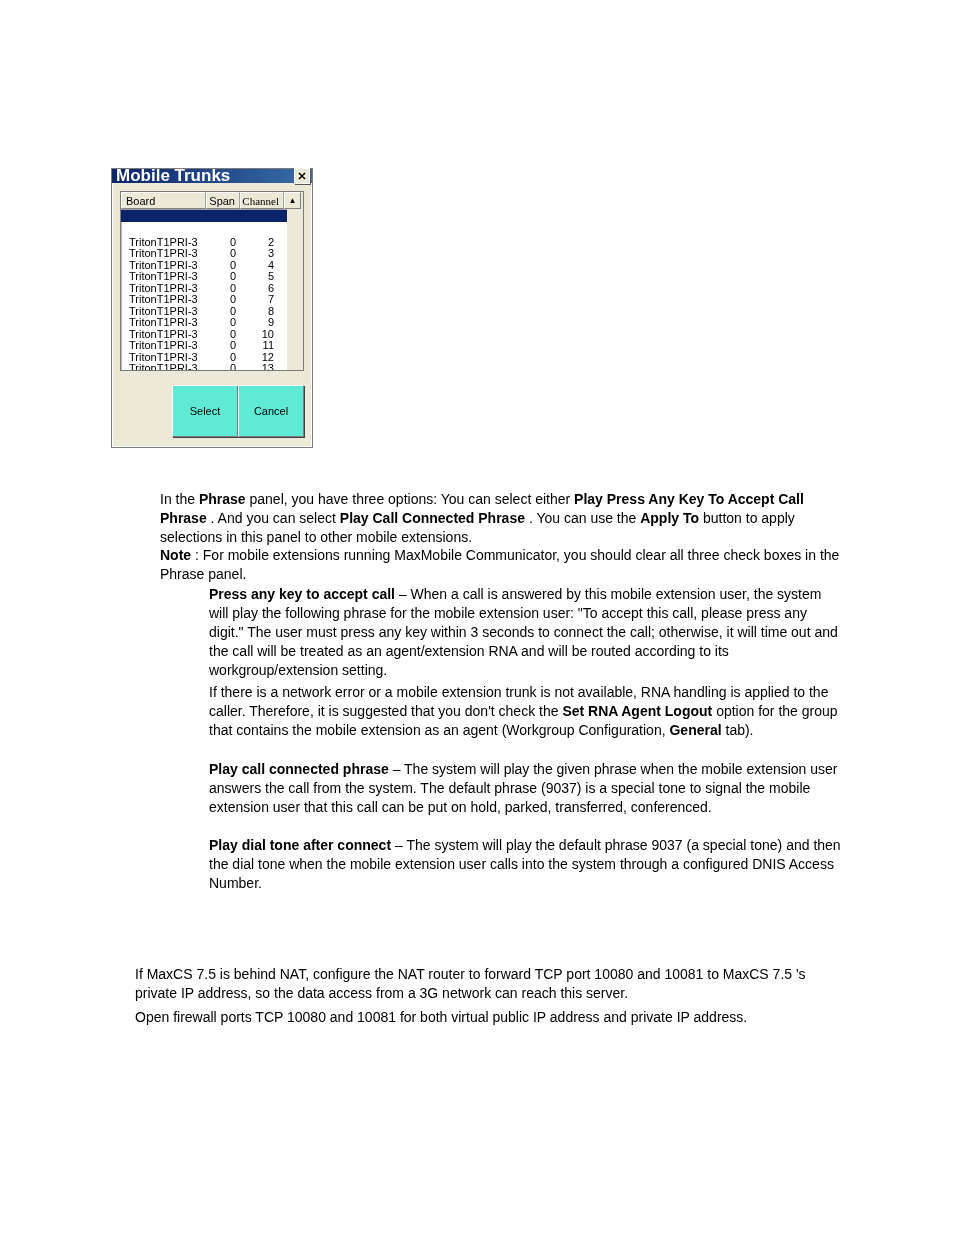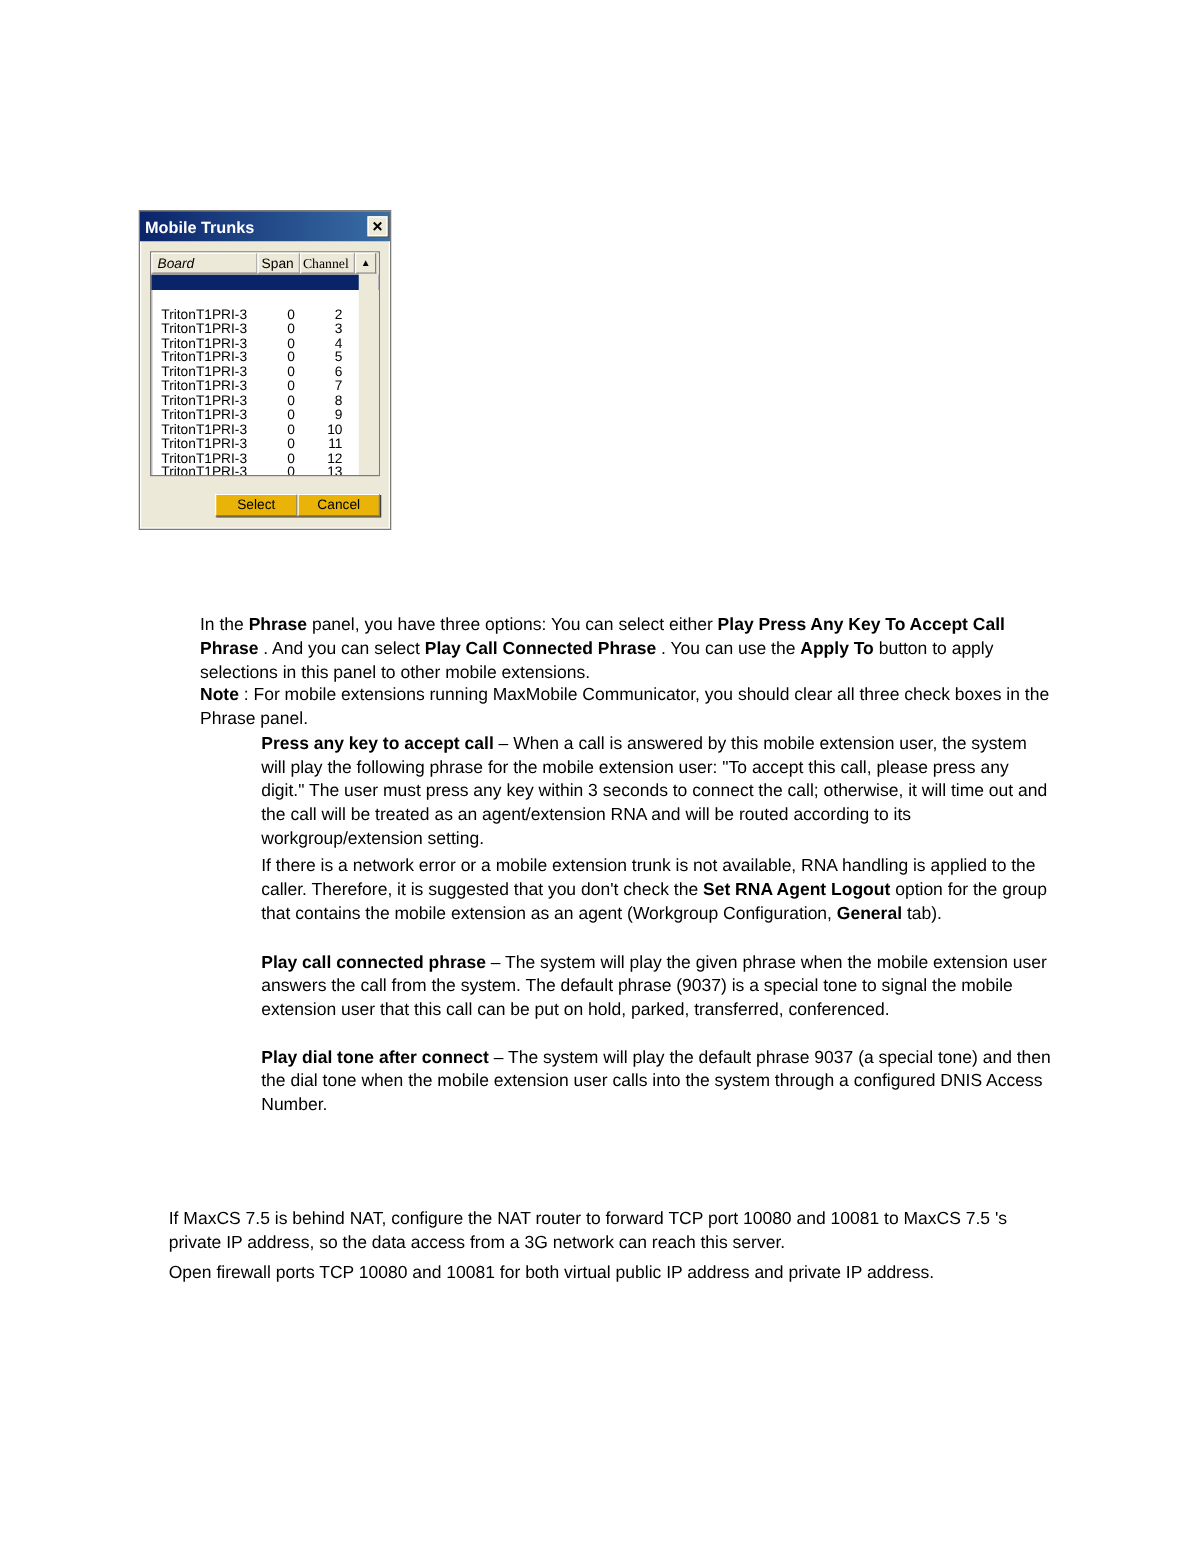--- a/index.html
+++ b/index.html
@@ -27,29 +27,29 @@
     position: absolute;
     left: 111px;
     top: 168px;
     width: 200px;
     background: #ece9d8;
     border: 1px solid #7b7b7b;
     box-shadow: 0 0 0 1px #ffffff inset;
     font-size: 11px;
   }
   .titlebar {
-    height: 24px;
+    height: 14px;
     background: linear-gradient(to right, #0a246a, #3a6ea5);
     color: #ffffff;
     display: flex;
     align-items: center;
     justify-content: space-between;
     padding: 0 2px 0 4px;
     font-weight: bold;
-    font-size: 13px;
+    font-size: 17px;
   }
   .close-box {
     width: 14px;
     height: 14px;
     background: #ece9d8;
     border: 1px solid #ffffff;
     box-shadow: 1px 1px 0 #555;
     display: flex;
     align-items: center;
     justify-content: center;
@@ -78,21 +78,21 @@
     border-right: 1px solid #a0a0a0;
     border-bottom: 1px solid #808080;
     border-top: 1px solid #ffffff;
     border-left: 1px solid #ffffff;
     box-sizing: border-box;
     padding: 1px 4px;
     background: #ece9d8;
     display: flex;
     align-items: center;
   }
-  .hcell.board { width: 85px; font-style: italic; }
+  .hcell.board { width: 85px; }
   .hcell.span { width: 34px; justify-content: flex-end; text-align: center; }
   .hcell.channel { width: 44px; justify-content: flex-end; font-family: Liberation Serif, serif; }
   .scrollbtn {
     width: 17px;
     background: #ece9d8;
     border: 1px solid #ffffff;
     border-right-color: #808080;
     border-bottom-color: #808080;
     box-sizing: border-box;
     display: flex;
@@ -121,24 +121,24 @@
   .rcell.chan  { width: 44px; text-align: right; padding-right: 10px; }
   .btnrow {
     display: flex;
     justify-content: space-between;
     padding: 6px 12px 10px 60px;
   }
   .winbtn {
     border: 1px solid #808080;
     border-top-color: #ffffff;
     border-left-color: #ffffff;
-    background: #eab308;
+    background: #5eead4;
     box-shadow: 1px 1px 0 #404040;
     font-size: 11px;
-    padding: 2px 12px;
+    padding: 19px 12px;
     min-width: 40px;
     text-align: center;
   }
 </style>
 </head>
 <body>
 
 <div class="page">
 
 

